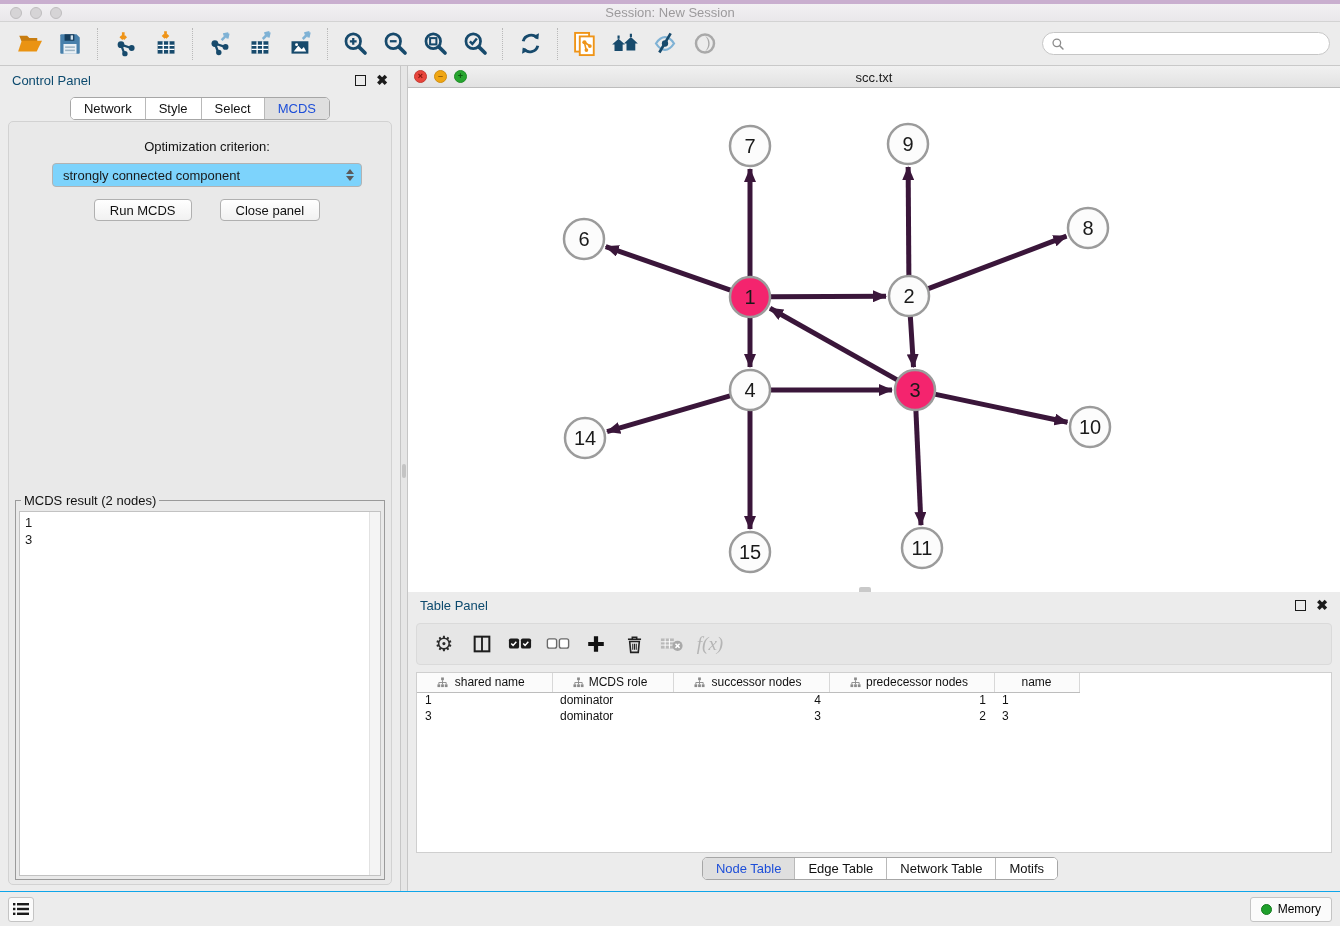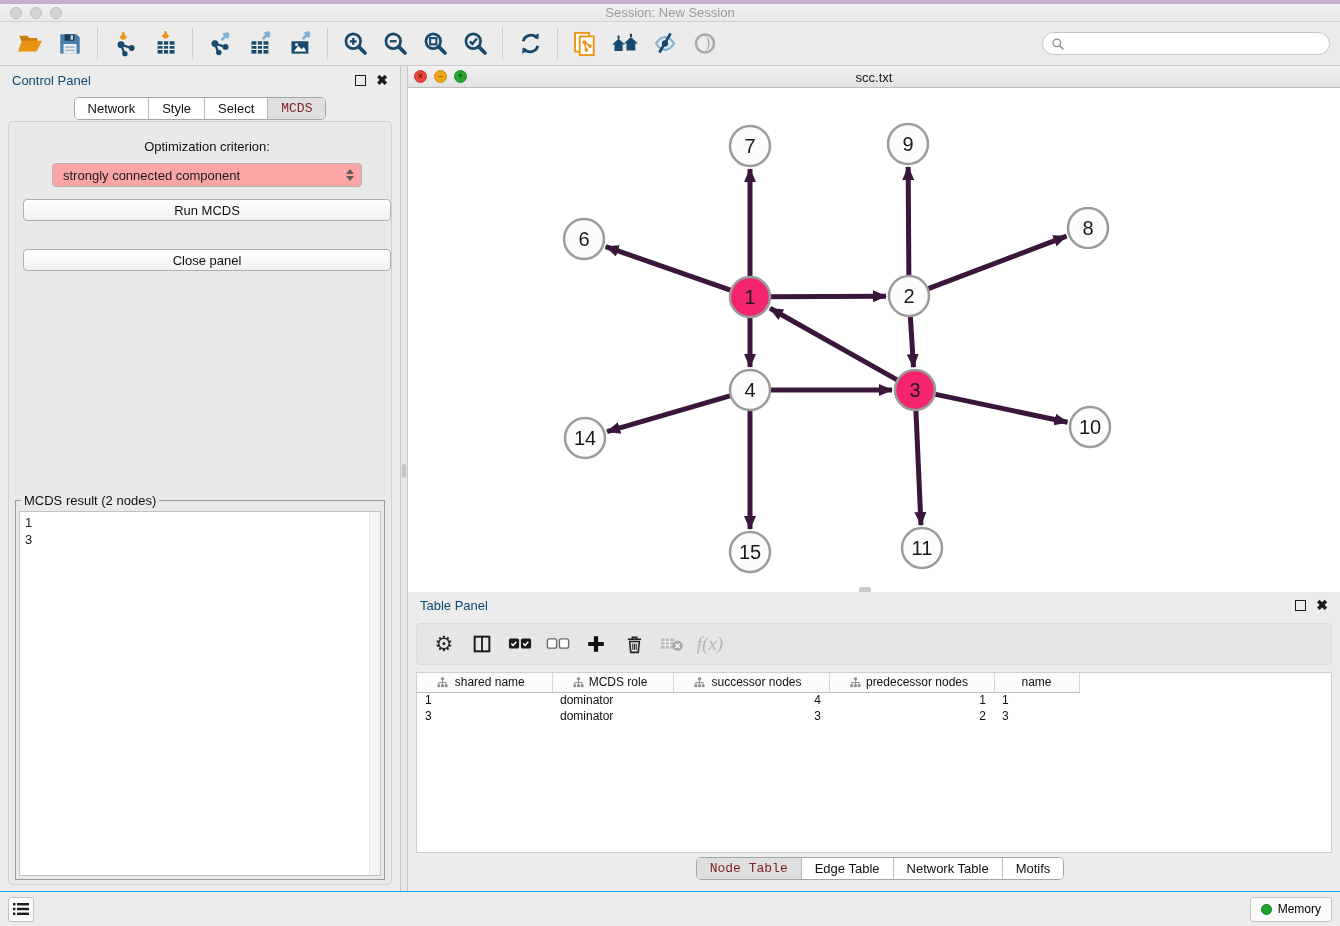--- a/index.html
+++ b/index.html
@@ -40,33 +40,33 @@
   .control-panel { position:absolute; left:0; top:66px; width:400px; bottom:35px; background:#ececec; }
   .cp-header { height:28px; display:flex; align-items:center; padding:0 12px; }
   .cp-title { font-size:13px; color:#0c4a6e; }
   .panel-icons { margin-left:auto; display:flex; gap:10px; align-items:center; }
   .float-ic { width:11px; height:11px; border:1.5px solid #1b1b1b; background:transparent; }
   .close-ic { font-size:14px; font-weight:bold; color:#1b1b1b; line-height:1; cursor:pointer; }
   .seg { display:inline-flex; border:1px solid #a6a6a6; border-radius:5px; overflow:hidden; background:#fff; }
   .seg .seg-item { padding:3px 13px; font-size:13px; color:#111; background:#fff;
      border-right:1px solid #b9b9b9; cursor:pointer; white-space:nowrap; }
   .seg .seg-item:last-child { border-right:none; }
-  .seg .seg-active { background:#dfdfdf; color:#7f1d1d;font-family:Liberation Mono, monospace; }
+  .seg .seg-active { background:#dfdfdf; color:#1d4ed8; }
   .cp-tabs { display:flex; justify-content:center; margin-top:3px; position:relative; z-index:2; }
   .cp-inner { position:absolute; left:8px; right:8px; top:55px; bottom:6px;
     background:#e9e9e9; border:1px solid #d2d2d2; border-radius:5px;padding-left:14px; }
   .opt-label { text-align:center; margin-top:17px; font-size:13px; color:#111; }
-  .dropdown { width:310px; height:24px; margin:9px auto 0; background:#fca5a5;
+  .dropdown { width:310px; height:24px; margin:9px auto 0; background:#7dd3fc;
     border:1px solid #b3b3b3; border-radius:4px; display:flex; align-items:center;
     padding:0 4px 0 10px; font-size:13px; cursor:pointer; }
   .dropdown .dd-label { flex:1; }
   .stepper { display:flex; flex-direction:column; gap:2px; align-items:center; padding:0 3px; }
   .stepper .up { width:0; height:0; border-left:4px solid transparent; border-right:4px solid transparent; border-bottom:5px solid #5a5a5a; }
   .stepper .down { width:0; height:0; border-left:4px solid transparent; border-right:4px solid transparent; border-top:5px solid #5a5a5a; }
-  .btn-row { display:flex; justify-content:center; gap:28px; margin-top:12px;flex-direction:column; }
+  .btn-row { display:flex; justify-content:center; gap:28px; margin-top:12px; }
   .mac-btn { height:22px; padding:0 15px; font-size:13px; color:#111;
     background:linear-gradient(#ffffff,#f1f1f1); border:1px solid #b0b0b0; border-radius:4px; cursor:pointer; }
   .result-fieldset { position:absolute; left:6px; right:6px; top:371px; bottom:4px;
     border:1px solid #9a9a9a; padding:3px; }
   .result-fieldset legend { font-size:13px; padding:0 3px; margin-left:2px; color:#111; }
   .result-area { position:relative; width:100%; height:100%; background:#fff;
     border:1px solid #c2c2c2; font-size:13px; line-height:17px; padding:2px 16px 2px 5px; overflow:hidden; }
   .result-scroll { position:absolute; right:0; top:0; bottom:0; width:11px; background:#f4f4f4; border-left:1px solid #e2e2e2; }
   
   .v-splitter { position:absolute; left:400px; top:66px; width:8px; bottom:35px;

